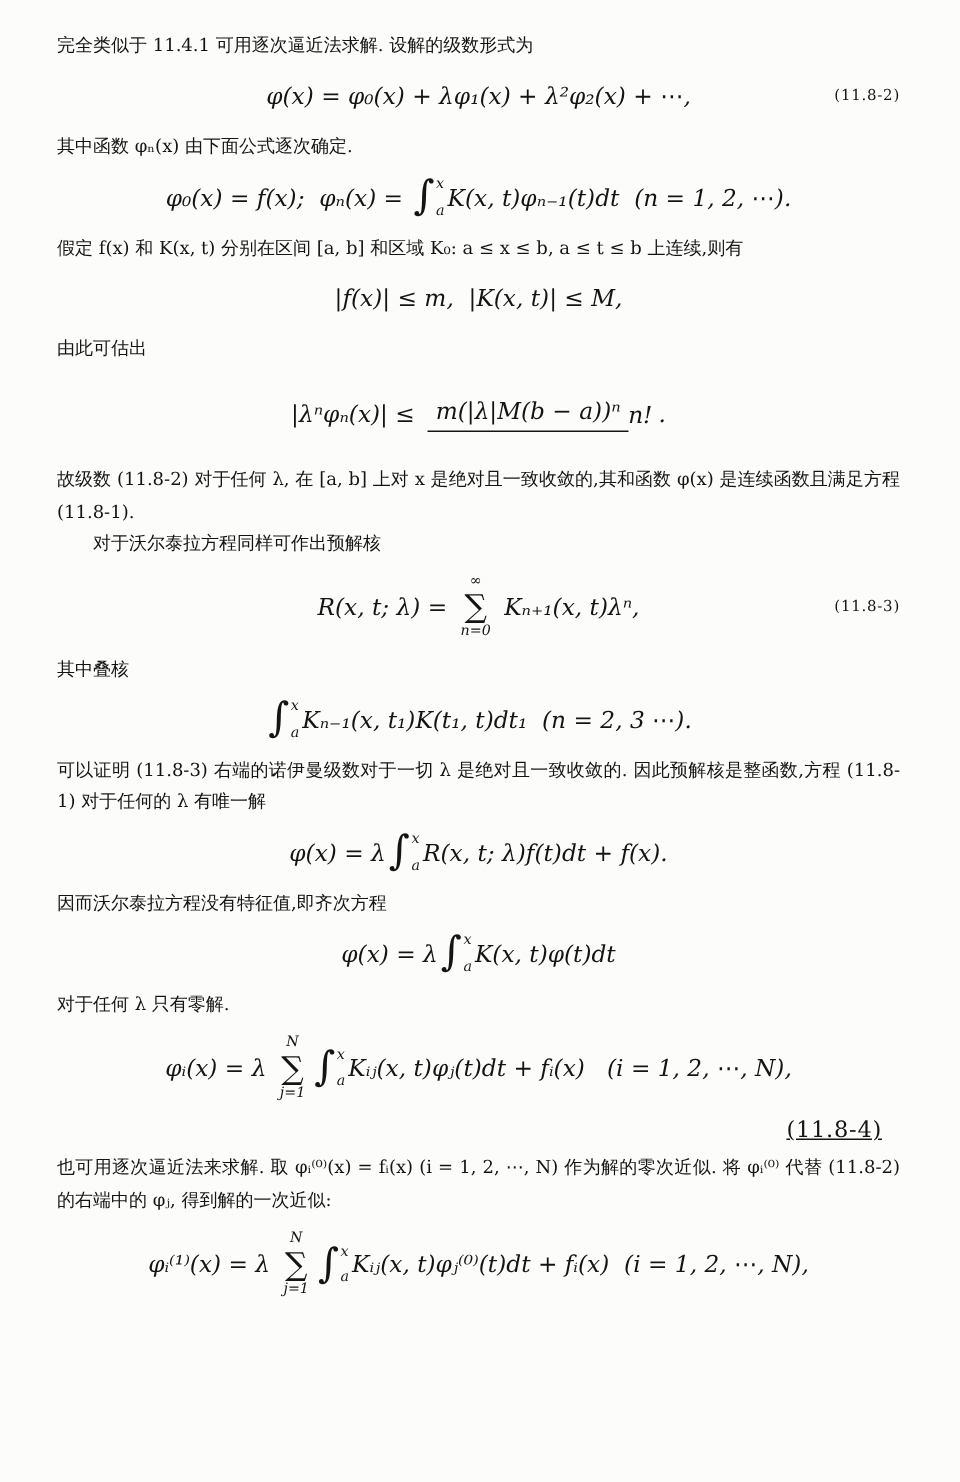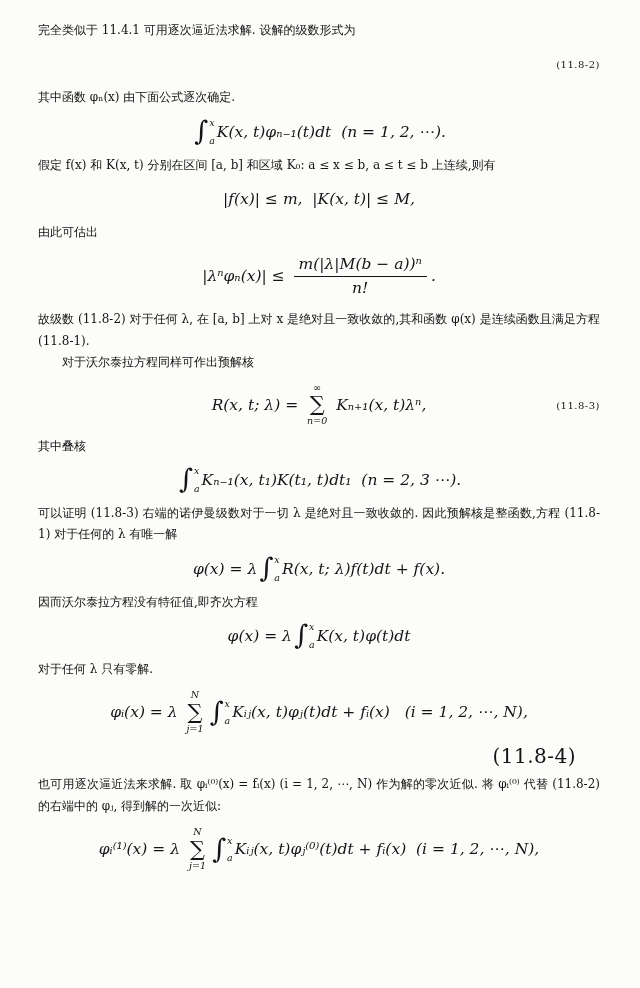--- a/index.html
+++ b/index.html
@@ -15,57 +15,62 @@
     position:relative;display:flex;justify-content:center;align-items:center;
     font-size:15.5px;font-style:italic;margin:7px 0;min-height:32px;
   }
   .eq-body{display:inline-flex;align-items:center;}
   .mtxt{white-space:pre-wrap;}
   .eq-label{
     position:absolute;right:0;top:50%;transform:translateY(-50%);
     font-style:normal;font-size:10px;letter-spacing:0.5px;
   }
   .eq-label-row{
-    text-align:right;font-style:normal;font-size:20px;margin:2px 24px 6px 0;
+    text-align:right;font-style:normal;font-size:15px;margin:2px 12px 6px 0;
     letter-spacing:0.5px;
+    text-decoration:underline;
   }
   
   .intwrap{display:inline-flex;align-items:center;margin:0 2px;}
   .intsign{font-size:27px;font-style:normal;line-height:1;transform:translateY(-1px);}
   .intlims{
     display:inline-flex;flex-direction:column;justify-content:space-between;
     height:27px;font-size:9.5px;line-height:1;font-style:italic;margin-left:1px;
   }
   
   .sumwrap{
     display:inline-flex;flex-direction:column;align-items:center;
     line-height:1;margin:0 4px;font-style:normal;
   }
   .sumwrap .slim{font-size:9.5px;font-style:italic;line-height:1.1;}
   .sumwrap .sigma{font-size:21px;line-height:1;padding:1px 0;}
   
-  .fracwrap{display:inline-flex;flex-direction:column;align-items:center;margin:0 4px;}
+  .fracwrap{display:inline-flex;align-items:center;margin:0 4px;}
   .fracwrap .num{border-bottom:1.5px solid #141414;padding:0 5px 2px;line-height:1.25;}
   .fracwrap .den{padding-top:2px;line-height:1.25;}
 </style>
 </head>
 <body>
 
 <div class="page">
 
   <p class="para">完全类似于 11.4.1 可用逐次逼近法求解. 设解的级数形式为</p>
 
   <div class="eq-row">
+    <span class="eq-body">
+        <span class="mtxt">φ(x) = φ₀(x) + λφ₁(x) + λ²φ₂(x) + ⋯,</span>
+      </span>
     <span class="eq-label">(11.8-2)</span>
   </div>
 
   <p class="para">其中函数 φₙ(x) 由下面公式逐次确定.</p>
 
   <div class="eq-row">
     <span class="eq-body">
+        <span class="mtxt">φ₀(x) = f(x);  φₙ(x) = </span>
         <span class="intwrap">
           <span class="intsign">∫</span>
           <span class="intlims">
             <span class="ilim top">x</span>
             <span class="ilim bot">a</span>
           </span>
         </span>
         <span class="mtxt">K(x, t)φₙ₋₁(t)dt  (n = 1, 2, ⋯).</span>
       </span>
   </div>

